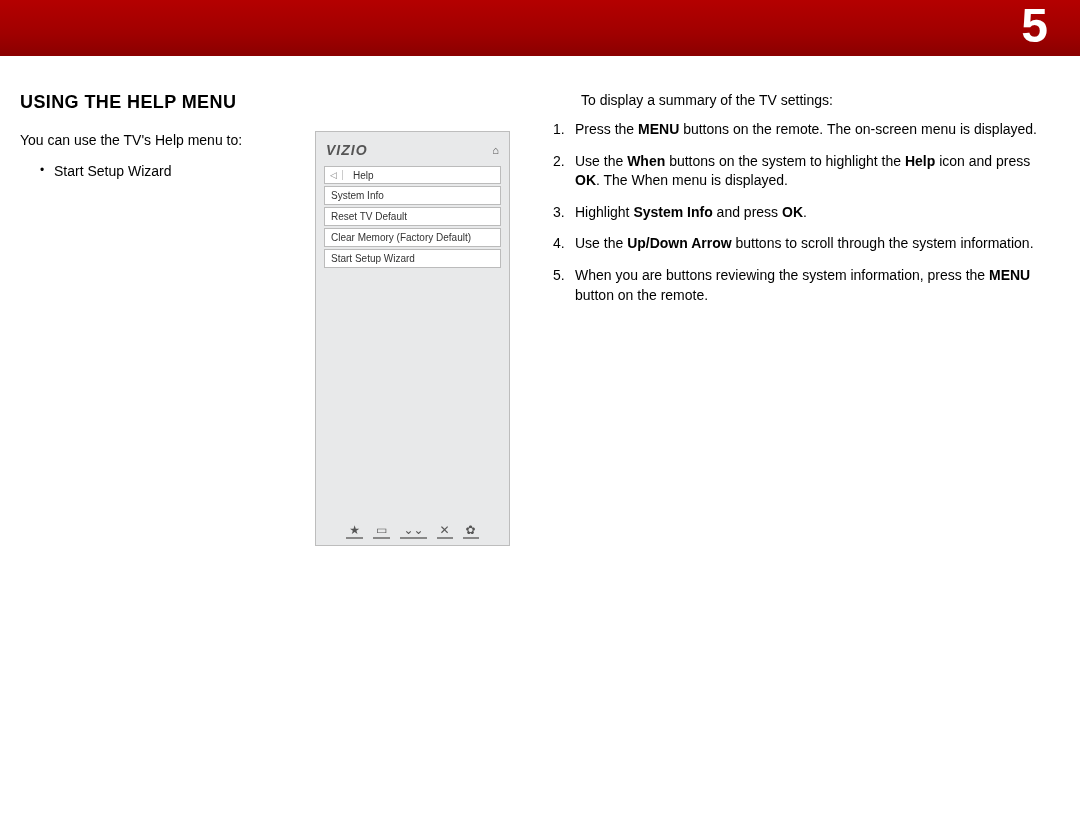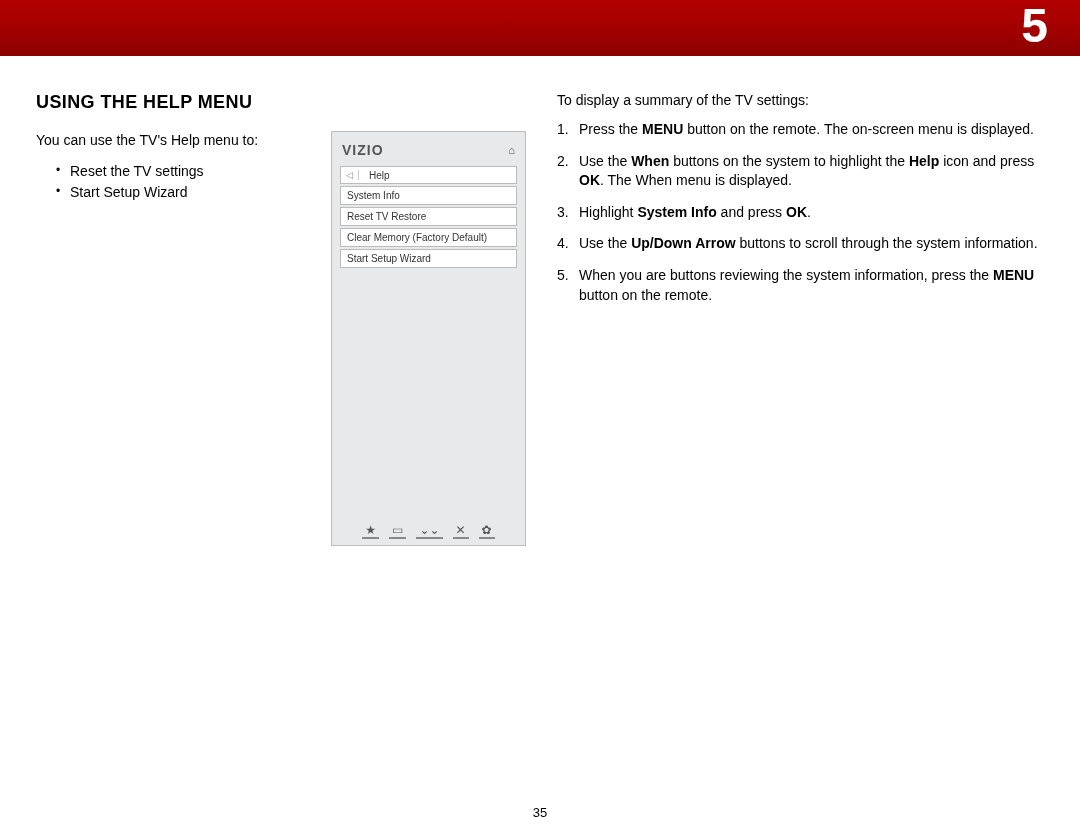--- a/index.html
+++ b/index.html
@@ -7,42 +7,42 @@
   .page { width:1080px; height:834px; position:relative; }
   .topbar {
     height:56px;
     background: linear-gradient(#b40000 0%, #a00000 60%, #8a0000 100%);
     position:relative;
   }
   .topbar .chapter {
     position:absolute; right:32px; top:-2px; font-size:48px; font-weight:700; color:#fff;
   }
   .content {
-    padding: 36px 36px 0 36px;
+    padding: 36px 36px 0 20px;
     display:flex;
-    gap: 31px;
+    gap: 43px;
   }
   .col-left { width: 490px; }
   .col-right { flex:1; }
   h2.section-title {
     font-size:18px; font-weight:800; letter-spacing:0.4px; text-transform:uppercase;
     margin-bottom:18px;
   }
   .intro { font-size:14px; margin-bottom:10px; line-height:1.4; }
   ul.bullets { list-style:none; padding-left:20px; }
   ul.bullets li { font-size:14px; line-height:1.55; padding-left:14px; position:relative; }
   ul.bullets li::before { content:"•"; position:absolute; left:0; top:0; font-size:12px; }
 
   .left-row { display:flex; gap:22px; align-items:flex-start; }
   .left-text { width:280px; }
 
   
   .tv-wrap { border:1px solid #bdbdbd; width:195px; }
   .tv { background:#e8e9ea; width:193px; padding:10px 8px 6px 8px; font-family: Arial, sans-serif; }
-  .tv-header { display:flex; justify-content:space-between; align-items:center; padding:0 2px 8px 2px; }
+  .tv-header { display:flex; justify-content:space-between; align-items:center; padding:0 2px 8px 2px;font-style:italic; }
   .tv-logo { font-size:14px; font-weight:700; letter-spacing:1px; color:#555; }
   .tv-home { font-size:11px; color:#555; }
   .tv-crumb {
     background:#fff; border:1px solid #bbb; font-size:10px; color:#333;
     display:flex; align-items:center; height:18px; margin-bottom:2px;
   }
   .tv-crumb .back { width:18px; text-align:center; border-right:1px solid #ccc; color:#888; font-size:9px; }
   .tv-crumb .label { padding-left:10px; }
   .tv-item {
     background:#fff; border:1px solid #bbb; font-size:10px; color:#333;
@@ -50,21 +50,21 @@
   }
   .tv-spacer { height:250px; }
   .tv-footer {
     display:flex; justify-content:center; gap:10px; padding-top:4px;
     font-size:12px; color:#555;
   }
   .tv-footer span { border-bottom:2px solid #888; padding:0 3px 1px 3px; line-height:12px; }
 
   
   .subhead { font-size:14px; font-weight:700; margin-bottom:4px; }
-  .lead { font-size:14px; margin-bottom:12px; }
+  .lead { font-size:14px; margin-bottom:12px;margin-left:28px; }
   ol.steps { list-style:none; counter-reset:step; padding-left:0; }
   ol.steps li {
     font-size:14px; line-height:1.4; margin-bottom:12px; padding-left:22px; position:relative;
   }
   ol.steps li::before {
     counter-increment:step; content:counter(step)".";
     position:absolute; left:0; top:0;
   }
   b { font-weight:700; }
 
@@ -84,69 +84,67 @@
 
   <div class="content">
 
     <div class="col-left">
       <h2 class="section-title">Using the Help Menu</h2>
 
       <div class="left-row">
         <div class="left-text">
           <p class="intro">You can use the TV's Help menu to:</p>
           <ul class="bullets">
-            <li>Reset the TV settings</li>
             <li>Start Setup Wizard</li>
           </ul>
         </div>
 
         <div class="tv-wrap">
           <div class="tv">
             <div class="tv-header">
               <span class="tv-logo">VIZIO</span>
               <span class="tv-home">⌂</span>
             </div>
             <div class="tv-crumb">
               <span class="back">◁</span>
               <span class="label">Help</span>
             </div>
             <div class="tv-item">System Info</div>
-            <div class="tv-item">Reset TV Restore</div>
+            <div class="tv-item">Reset TV Default</div>
             <div class="tv-item">Clear Memory (Factory Default)</div>
             <div class="tv-item">Start Setup Wizard</div>
             <div class="tv-spacer"></div>
             <div class="tv-footer">
               <span>★</span>
               <span>▭</span>
               <span>⌄⌄</span>
               <span>✕</span>
               <span>✿</span>
             </div>
           </div>
         </div>
       </div>
     </div>
 
     <div class="col-right">
       <p class="lead">To display a summary of the TV settings:</p>
       <ol class="steps">
         <li>
-          <span>Press the </span><b>MENU</b><span> button on the remote. The on-screen menu is displayed.</span>
+          <span>Press the </span><b>MENU</b><span> buttons on the remote. The on-screen menu is displayed.</span>
         </li>
         <li>
           <span>Use the </span><b>When</b><span> buttons on the system to highlight the </span><b>Help</b><span> icon and press </span><b>OK</b><span>. The When menu is displayed.</span>
         </li>
         <li>
           <span>Highlight </span><b>System Info</b><span> and press </span><b>OK</b><span>.</span>
         </li>
         <li>
           <span>Use the </span><b>Up/Down Arrow</b><span> buttons to scroll through the system information.</span>
         </li>
         <li>
           <span>When you are buttons reviewing the system information, press the </span><b>MENU</b><span> button on the remote.</span>
         </li>
       </ol>
     </div>
 
   </div>
 
-  <div class="pagenum">35</div>
 </div>
 
 </body></html>

